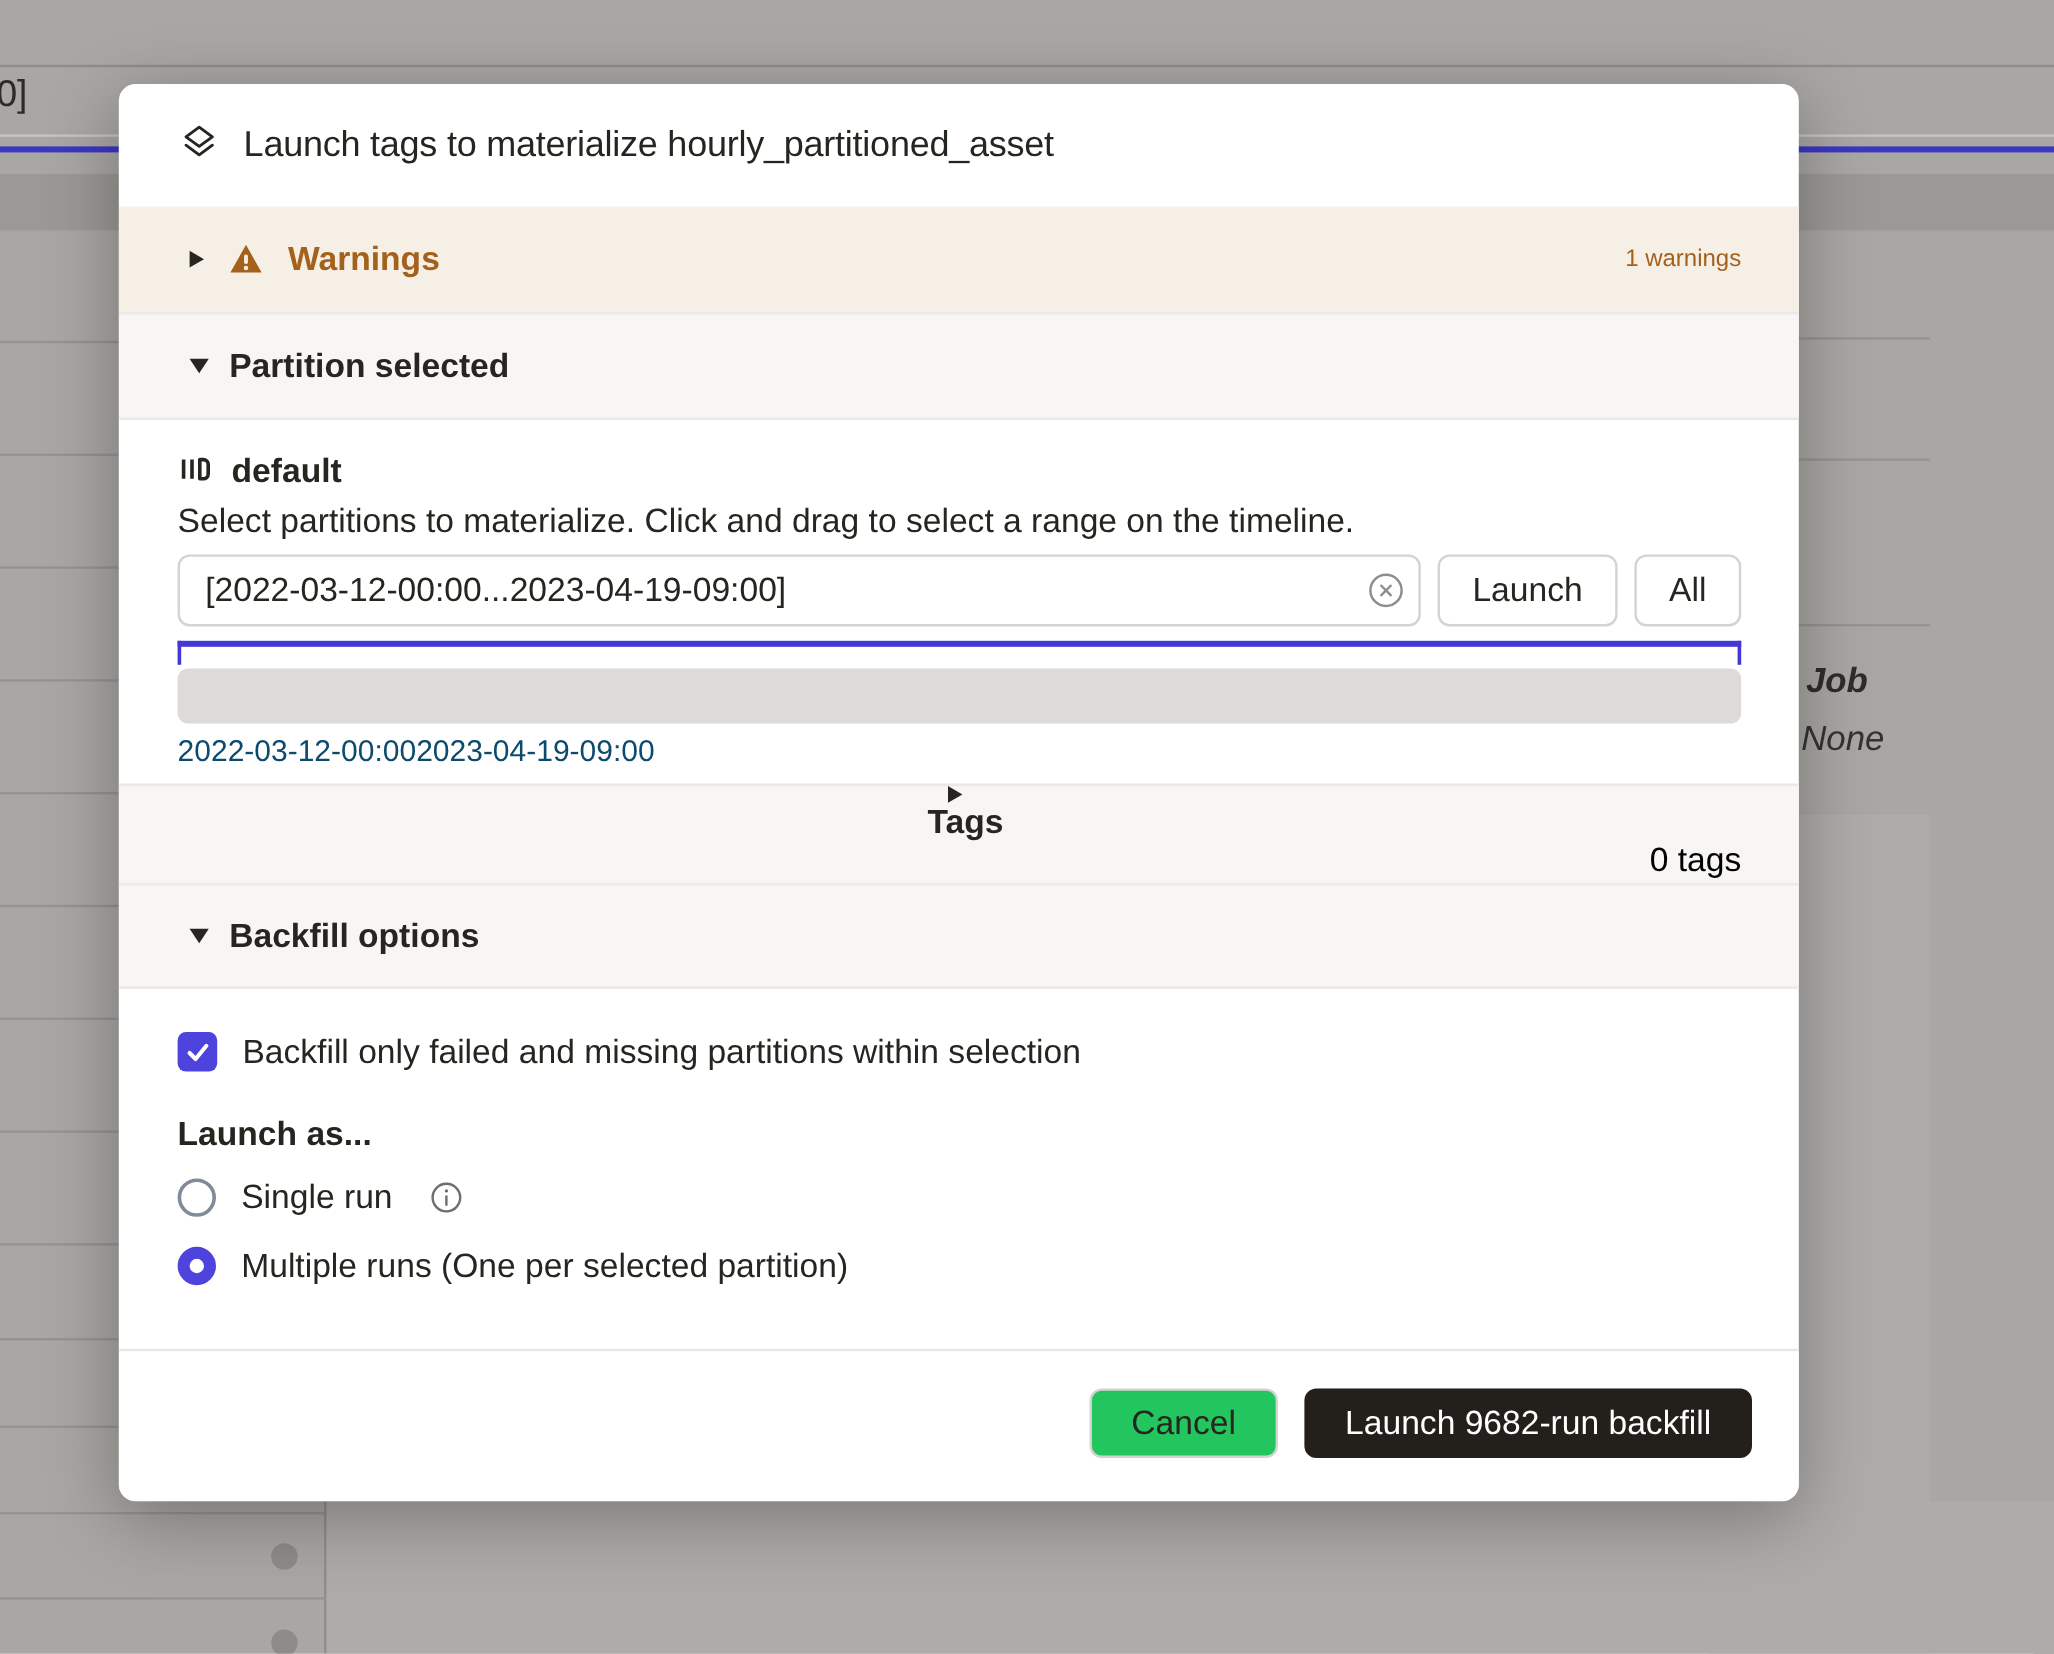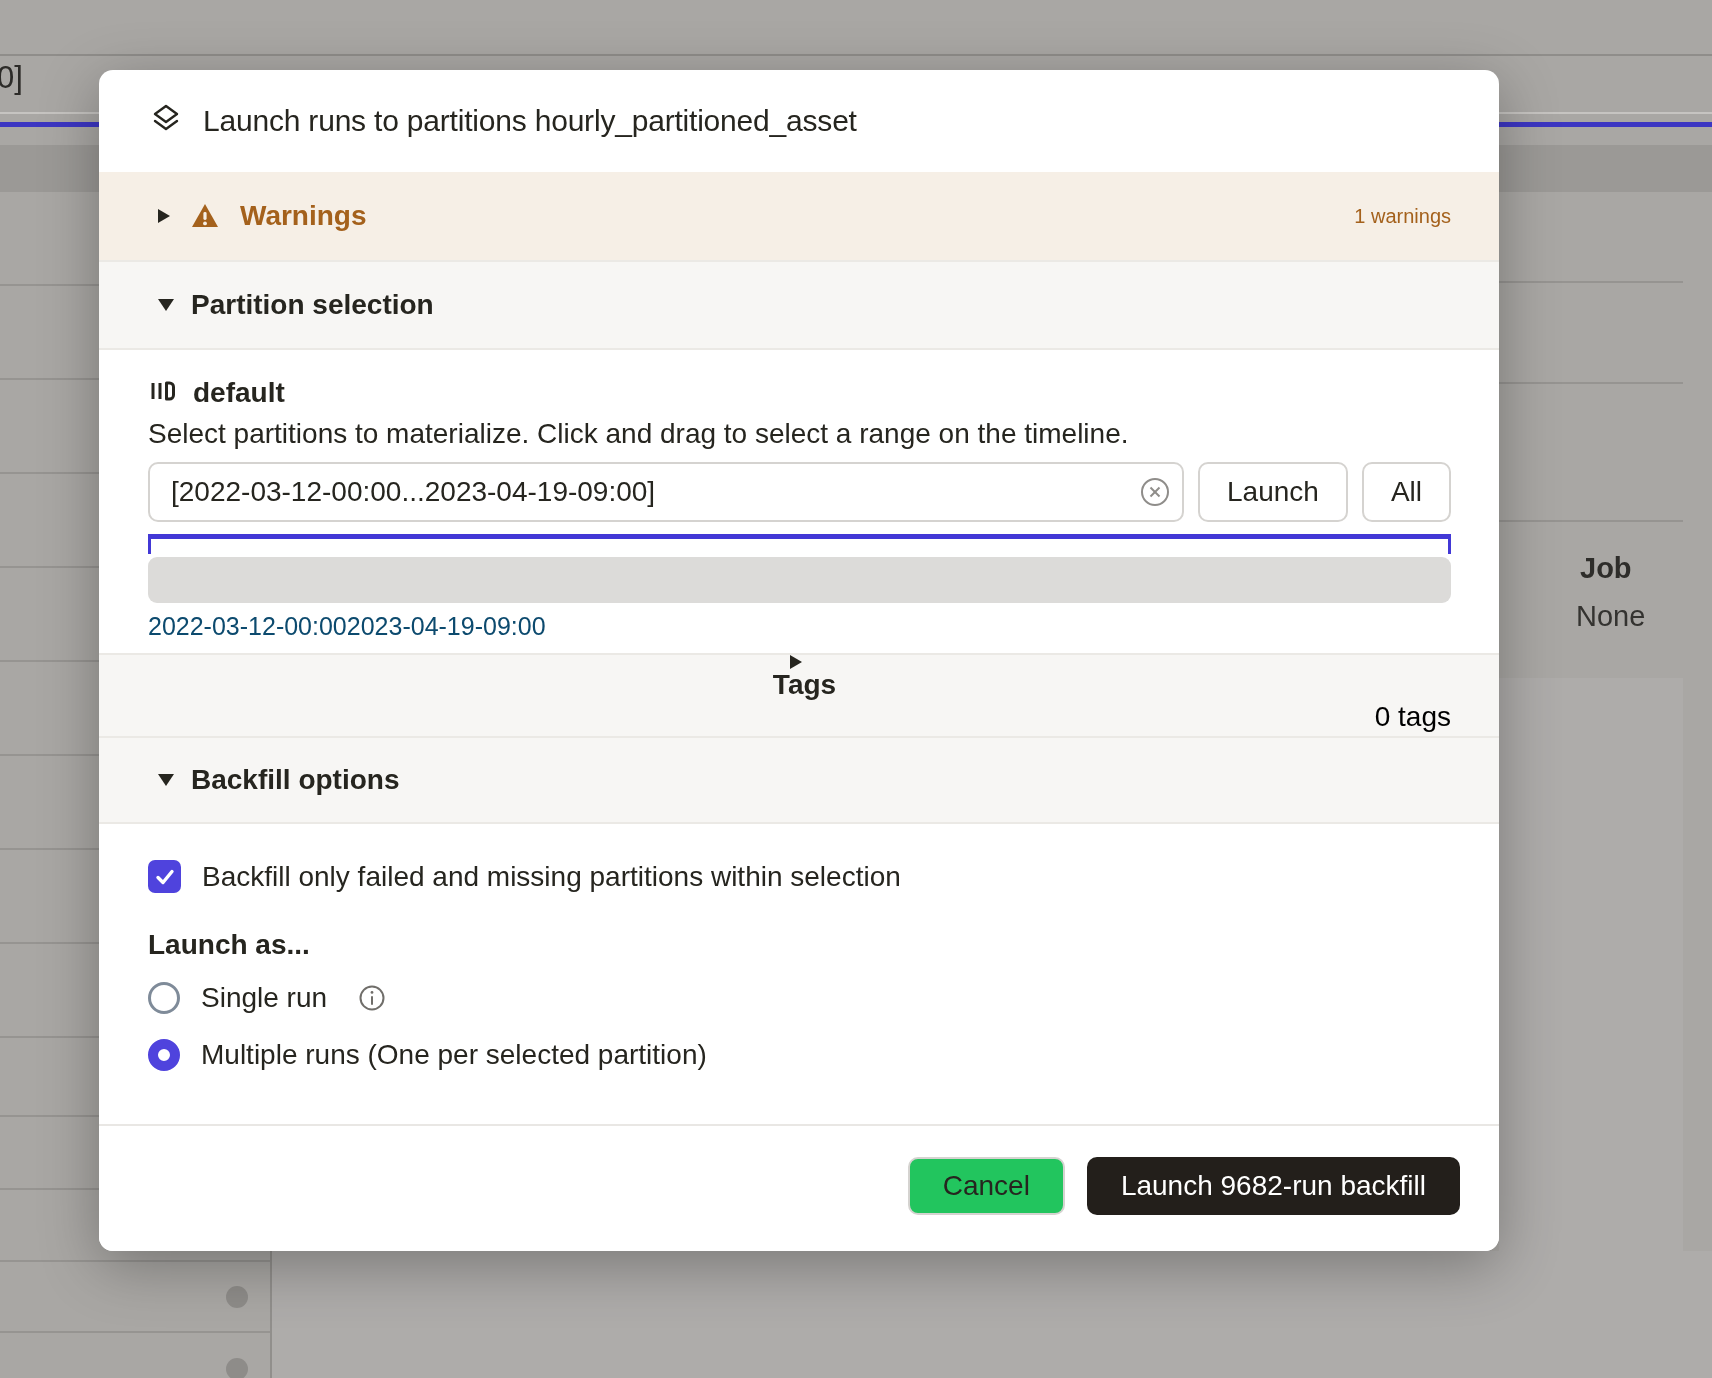--- a/index.html
+++ b/index.html
@@ -11,21 +11,21 @@
   }
   .abs{position:absolute;}
 
   
   .bg-top-line{top:54px;left:0;right:0;height:2px;background:#8f8d8a;}
   .bg-partial-text{left:-3px;top:60px;font-size:31px;font-weight:500;color:#2c2b28;}
   .bg-light-line{top:112px;left:0;right:0;height:2px;background:#c6c4c1;}
   .bg-indigo-line{top:122px;left:0;right:0;height:5px;background:#3c36c2;}
   .bg-dark-band{top:145px;left:0;right:0;height:47px;background:#9b9996;}
   .left-strip{left:0;top:192px;width:99px;height:1059px;}
-  .right-strip{left:1499px;top:192px;width:184px;height:1186px;}
+  .right-strip{left:1424px;top:192px;width:184px;height:1186px;font-style:italic;}
   .hline{position:absolute;left:0;right:0;height:2px;background:#969491;}
   .right-light-block{position:absolute;left:0;right:0;top:486px;bottom:0;background:#aeacaa;}
   .bg-job-label{position:absolute;left:81px;top:360px;font-size:29px;font-weight:700;color:#2e2d2a;}
   .bg-job-value{position:absolute;left:77px;top:408px;font-size:29px;color:#343330;}
   .bottom-strip{left:0;top:1251px;width:1712px;height:127px;background:#a9a7a4;}
   .bottom-strip .hline{width:270px;right:auto;}
   .bottom-vline{position:absolute;left:270px;top:0;bottom:0;width:2px;background:#918f8c;}
   .bottom-light{position:absolute;left:272px;right:0;top:0;bottom:0;background:#aeacaa;}
   .bg-dot{position:absolute;width:22px;height:22px;border-radius:50%;background:#8e8c89;}
 
@@ -132,37 +132,37 @@
 
 <div class="abs dialog">
 
   <div class="title-bar">
     <span>
       <svg viewBox="0 0 36 36" width="36" height="36">
         <path d="M18 5 L29 13 L18 21 L7 13 Z" fill="none" stroke="#26251f" stroke-width="2.4" stroke-linejoin="round"></path>
         <path d="M7 20 L18 28 L29 20" fill="none" stroke="#26251f" stroke-width="2.4" stroke-linejoin="round" stroke-linecap="round"></path>
       </svg>
     </span>
-    <span class="dialog-title">Launch runs to partitions hourly_partitioned_asset</span>
+    <span class="dialog-title">Launch tags to materialize hourly_partitioned_asset</span>
   </div>
 
   <div class="warnings-row">
     <span class="caret-right"></span>
     <svg viewBox="0 0 30 30" width="30" height="30">
       <path d="M15 3 L28 26 H2 Z" fill="#a4611c"></path>
       <rect x="13.4" y="11" width="3.2" height="8" rx="1.4" fill="#f6efe6"></rect>
       <circle cx="15" cy="22.4" r="1.9" fill="#f6efe6"></circle>
     </svg>
     <span class="warnings-label">Warnings</span>
     <span class="warnings-count">1 warnings</span>
   </div>
 
   <div class="section-row row-partition">
     <span class="caret-down"></span>
-    <span class="section-label">Partition selection</span>
+    <span class="section-label">Partition selected</span>
   </div>
 
   <div class="body1">
     <div class="default-row">
       <span>
         <svg viewBox="0 0 30 30" width="30" height="30" fill="none" stroke="#26251f">
           <line x1="5" y1="7" x2="5" y2="23" stroke-width="3"></line>
           <line x1="12" y1="7" x2="12" y2="23" stroke-width="3"></line>
           <path d="M18.5 7 H21.5 a4 4 0 0 1 4 4 v8 a4 4 0 0 1 -4 4 H18.5 Z" stroke-width="3" stroke-linejoin="round"></path>
         </svg>

